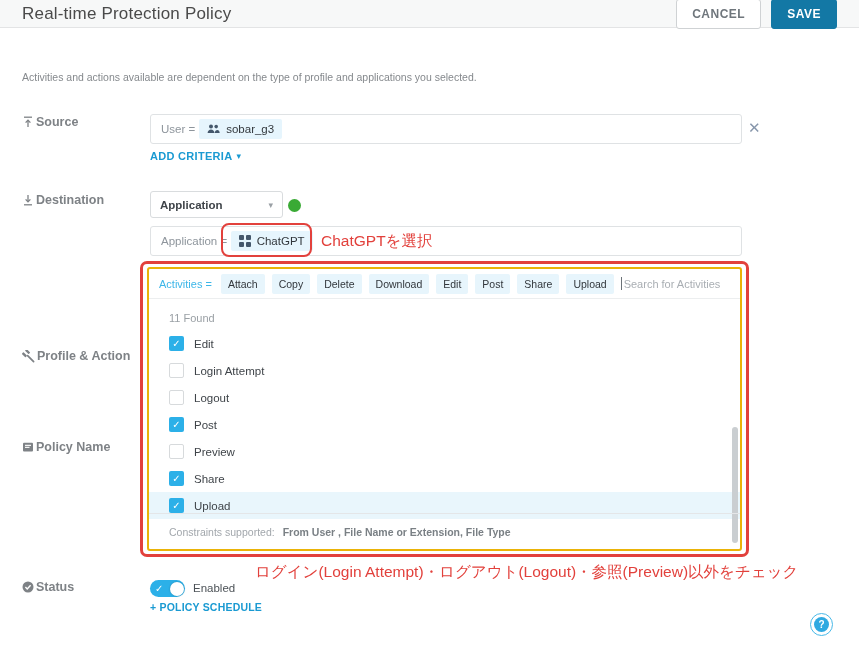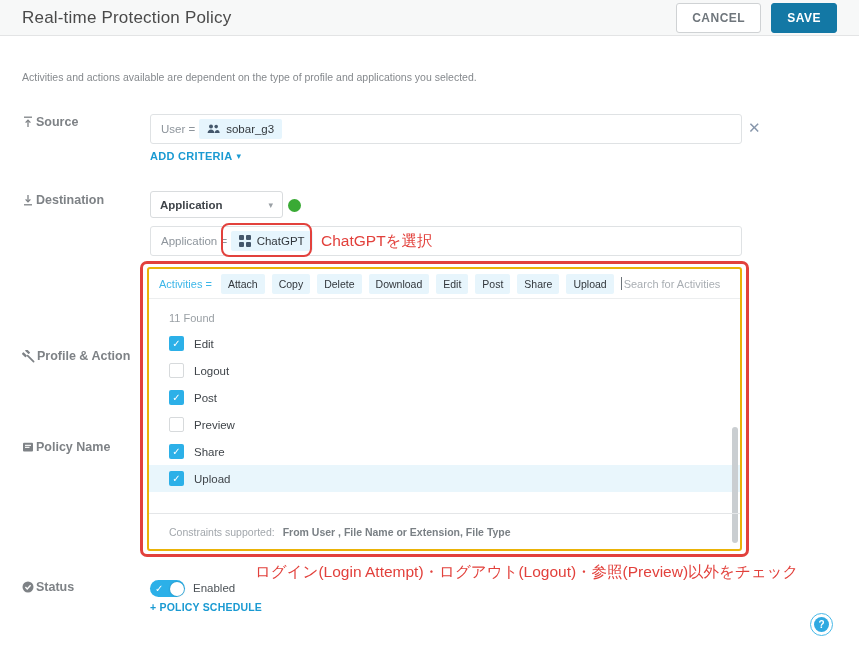--- a/index.html
+++ b/index.html
@@ -1,20 +1,20 @@
 <!DOCTYPE html>
 <html><head>
 <meta charset="utf-8">
 <style>
   * { margin:0; padding:0; box-sizing:border-box; }
   body { font-family:"Liberation Sans","DejaVu Sans",sans-serif; background:#fff; }
   .page { position:relative; width:859px; height:646px; background:#ffffff; overflow:hidden; }
 
   
-  .hdr { position:absolute; top:0; left:0; right:0; height:36px; background:#f7f8f8;
+  .hdr { position:absolute; top:0; left:0; right:0; height:28px; background:#f7f8f8;
          border-bottom:1px solid #e3e4e5; display:flex; align-items:center;
          justify-content:space-between; padding:0 22px; }
   .hdr h1 { font-size:17px; font-weight:400; color:#4a4a4a; letter-spacing:.2px; }
   .hdr-btns { display:flex; gap:10px; }
   .btn { font-size:12px; font-weight:700; letter-spacing:.5px; border-radius:3px;
          padding:7px 15px; cursor:pointer; font-family:inherit; }
   .btn-cancel { background:#fff; border:1px solid #cfd2d4; color:#6f767c; }
   .btn-save   { background:#1378a5; border:1px solid #1378a5; color:#fff; }
 
   .intro { position:absolute; left:22px; top:71px; font-size:10.5px; color:#85898d; }
@@ -221,20 +221,24 @@
     </div>
     <div class="panel-list">
       <div class="found">11 Found</div>
       <div id="activity-rows">
           <div class="arow">
             <span class="cb on">✓</span>
             <span>Edit</span>
           </div>
           <div class="arow">
             <span class="cb off"></span>
+            <span>Login Attempt</span>
+          </div>
+          <div class="arow">
+            <span class="cb off"></span>
             <span>Logout</span>
           </div>
           <div class="arow">
             <span class="cb on">✓</span>
             <span>Post</span>
           </div>
           <div class="arow">
             <span class="cb off"></span>
             <span>Preview</span>
           </div>

